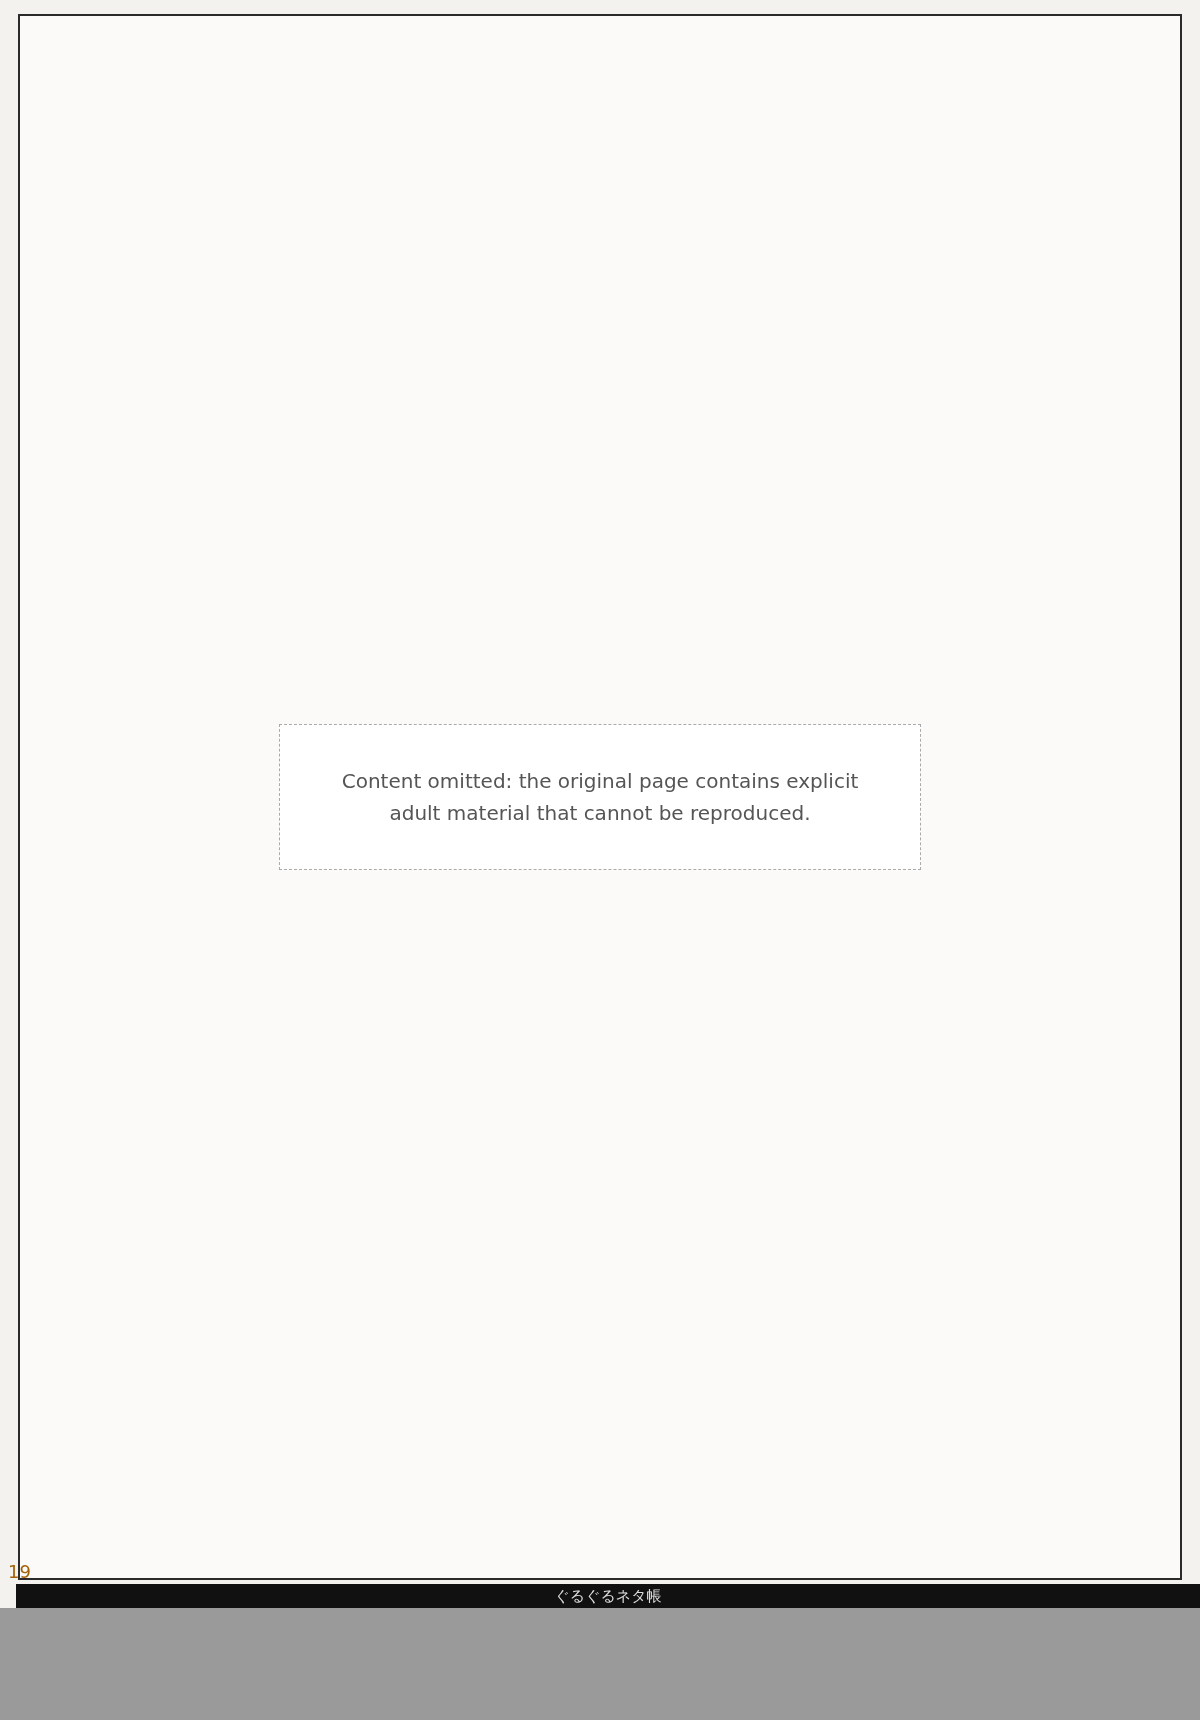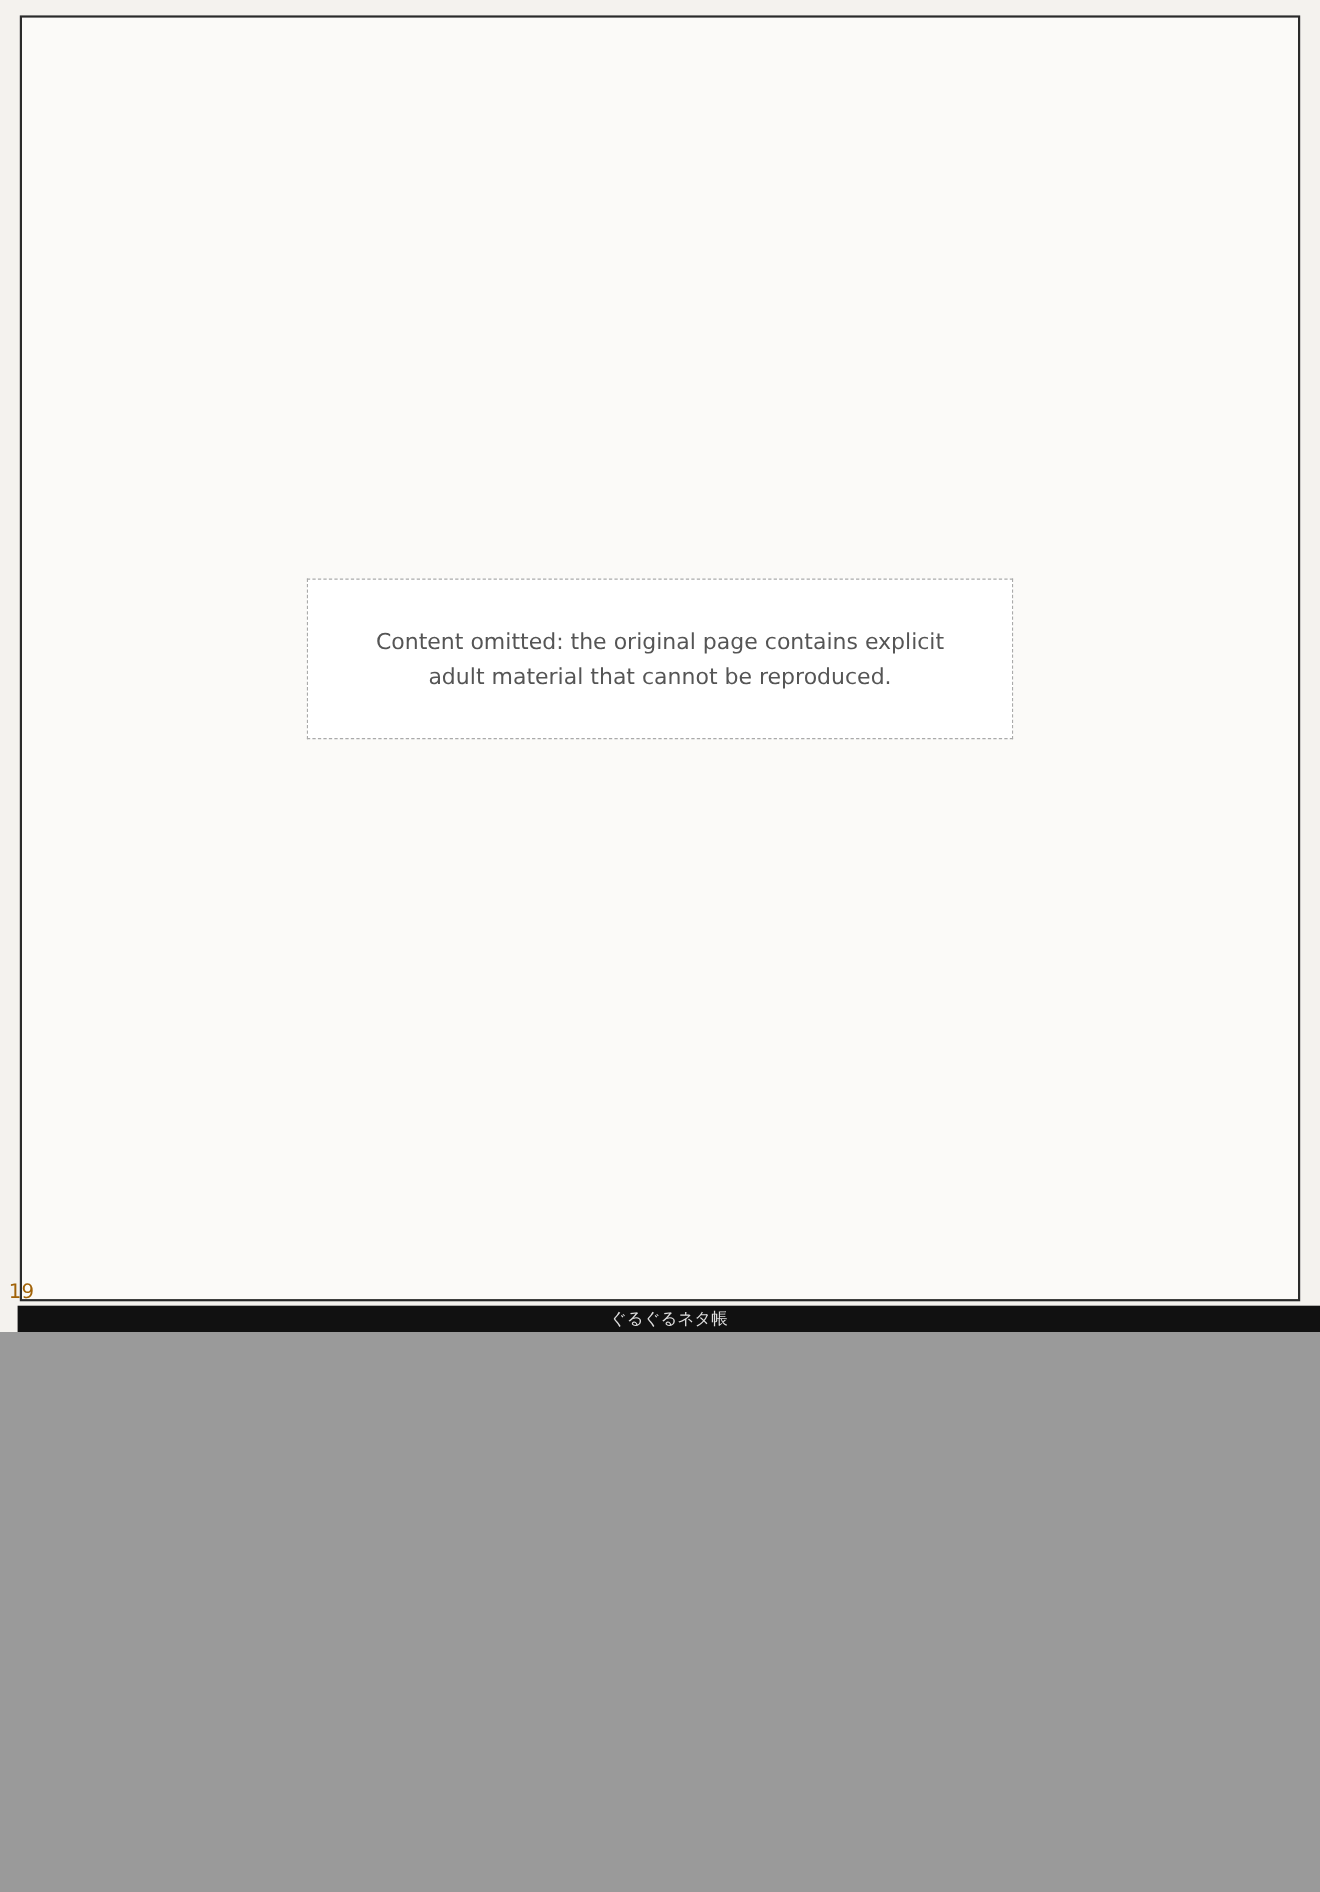--- a/index.html
+++ b/index.html
@@ -1,16 +1,16 @@
 <!DOCTYPE html>
 <html><head>
 <meta charset="utf-8">
 <style>
   html,body{margin:0;padding:0;background:#9a9a9a;font-family:"DejaVu Sans",sans-serif;}
-  .page{position:relative;width:1200px;height:1211px;background:#f4f2ee;overflow:hidden;}
+  .page{position:relative;width:1200px;height:1608px;background:#f4f2ee;overflow:hidden;}
   .frame{position:absolute;inset:14px 18px 28px 18px;border:2px solid #2a2a2a;background:#fbfaf8;
          display:flex;align-items:center;justify-content:center;}
   .notice{max-width:560px;text-align:center;color:#555;font-size:20px;line-height:1.6;
           border:1px dashed #aaa;padding:40px;background:#fff;}
   .page-number{position:absolute;left:8px;bottom:26px;font-size:18px;color:#a16207;}
   .footer-bar{position:absolute;left:16px;right:0;bottom:0;height:24px;background:#111;
               display:flex;align-items:center;justify-content:center;color:#ddd;font-size:15px;}
 </style>
 </head>
 <body>

